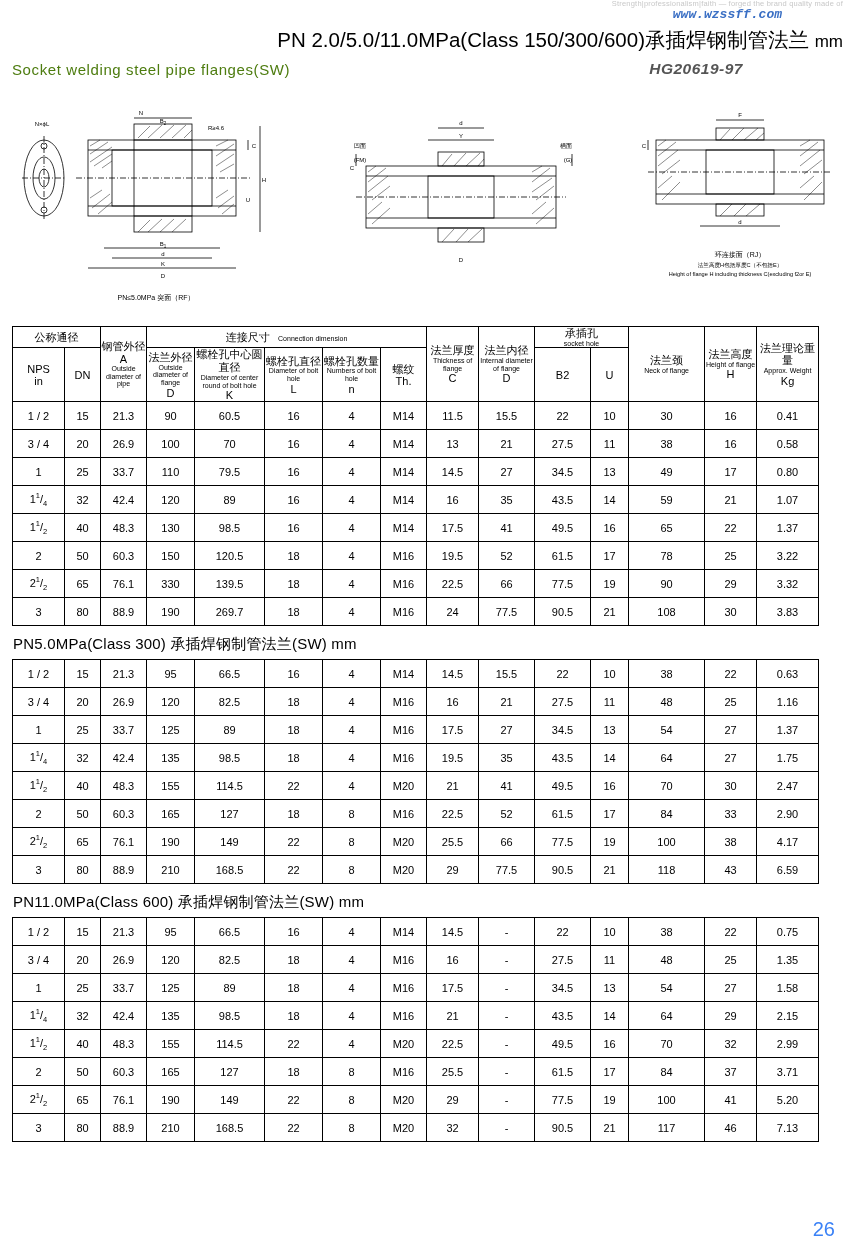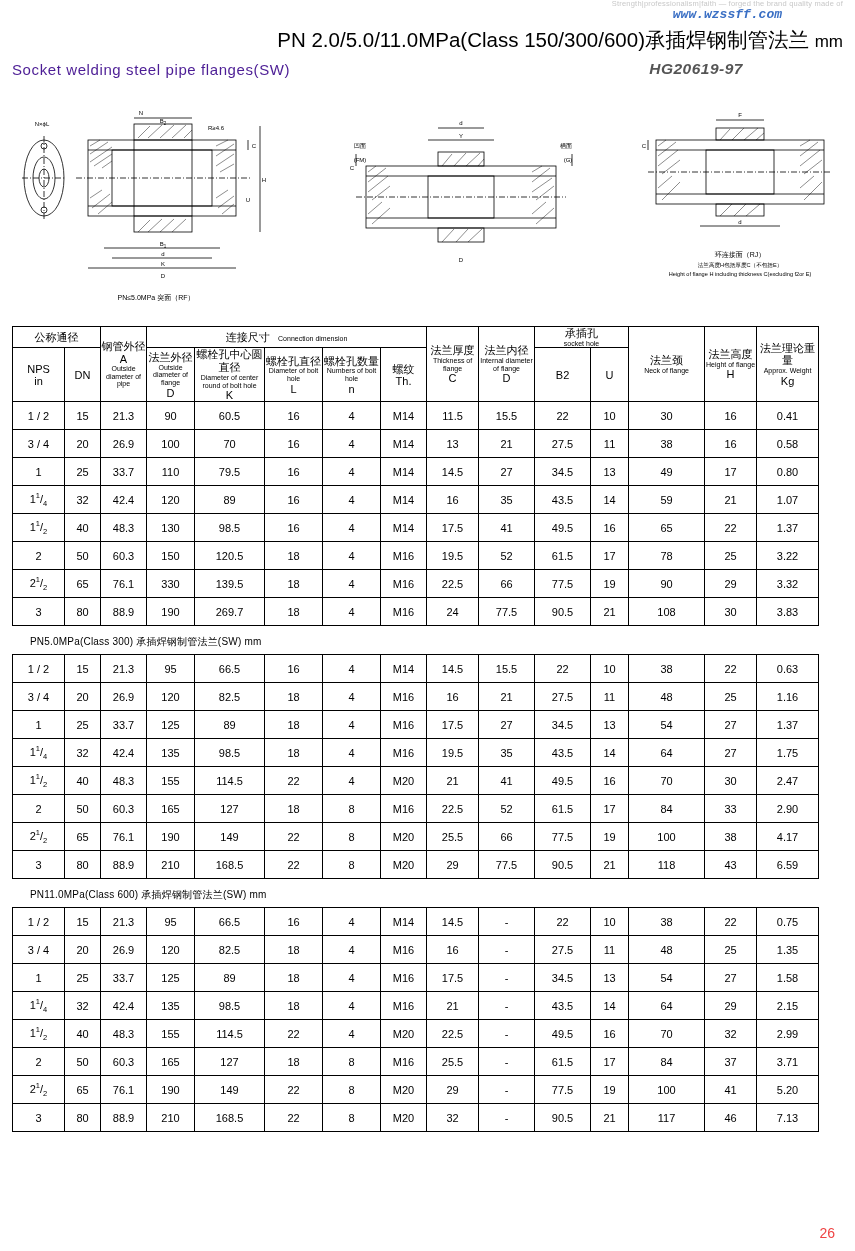--- a/index.html
+++ b/index.html
@@ -33,21 +33,21 @@
   
   .title-block { padding-top: 26px; text-align: right; }
   .title-main {
     font-size: 20.5px; letter-spacing: 0px; white-space: nowrap;
   }
   .title-main .mm { font-size: 17px; }
   .title-row2 {
     display: flex; justify-content: space-between; align-items: flex-end;
     margin-top: 6px;
   }
-  .title-sub { font-size: 15px; letter-spacing: .6px; color: #4c1d95; }
+  .title-sub { font-size: 15px; letter-spacing: .6px; color: #4d7c0f; }
   .title-std {
     font-size: 15.5px; font-style: italic; font-weight: bold; color: #555;
     letter-spacing: .5px; padding-right: 100px;
   }
 
   
   .drawings {
     position: relative; height: 220px; margin-top: 18px;
   }
   .dwg { position: absolute; }
@@ -69,27 +69,27 @@
   }
   .hdr-cn { font-size: 11px; line-height: 1.15; }
   .hdr-en { font-size: 7px; line-height: 1.12; color: #000; }
   .hdr-sym { font-size: 11px; }
   thead td { padding: 2px 1px; }
   tbody td { height: 28px; font-size: 11px; }
   .sup { font-size: 7.5px; vertical-align: super; }
   .sub-idx { font-size: 7.5px; vertical-align: sub; }
 
   .section-title {
-    font-size: 10px; margin: 9px 0 5px 18px; letter-spacing: .2px;
+    font-size: 15px; margin: 9px 0 5px 1px; letter-spacing: .2px;
   }
   .tbl-wrap { margin-top: 10px; }
 
   .page-no {
     position: absolute; right: 20px; bottom: 10px;
-    font-size: 14px; color: #ef4444;
+    font-size: 20px; color: #3b82f6;
   }
 </style>
 </head>
 <body>
 
 <div class="page">
 
   <div class="topbar">
     <div class="faint">Strength|professionalism|faith — forged the brand quality made of</div>
     <div class="site">www.wzssff.com</div>

